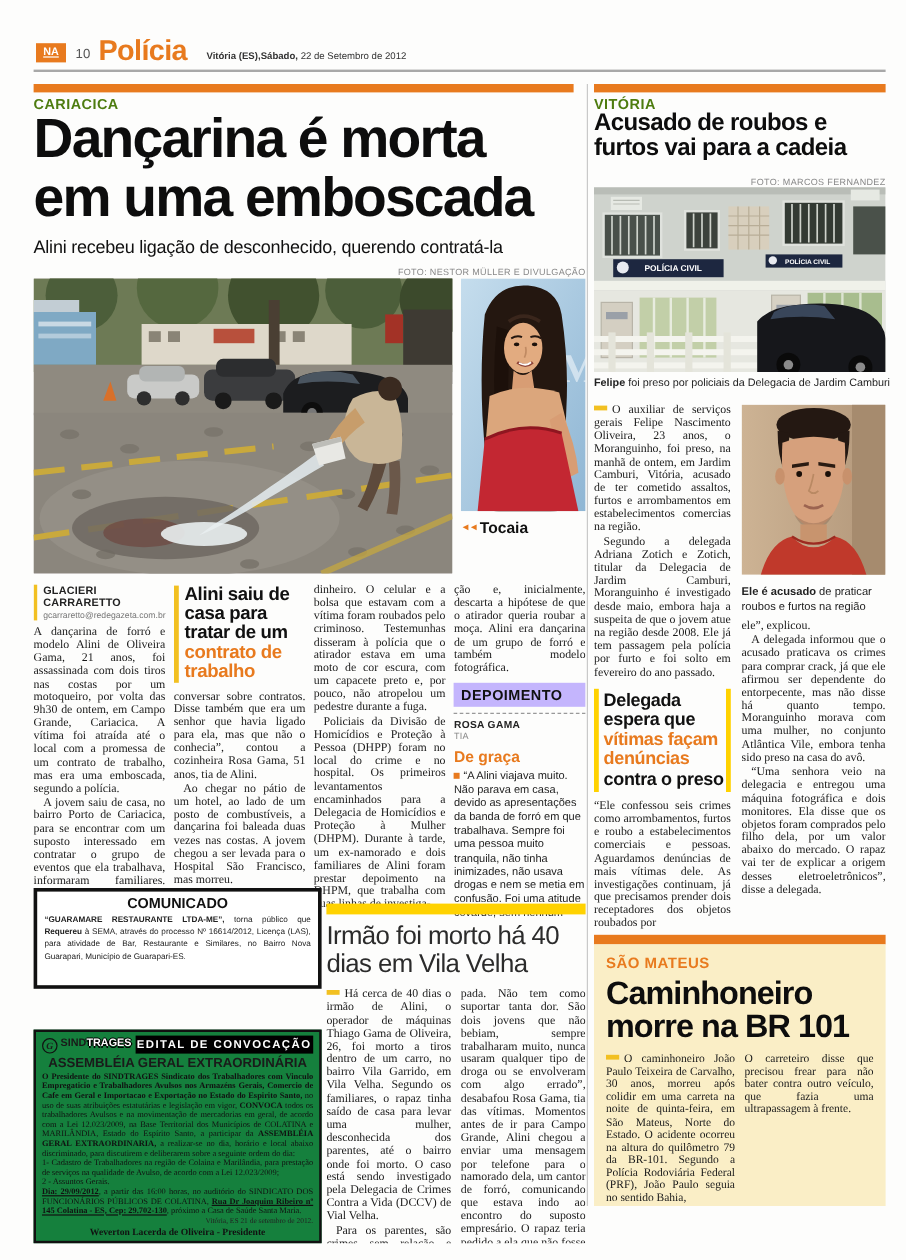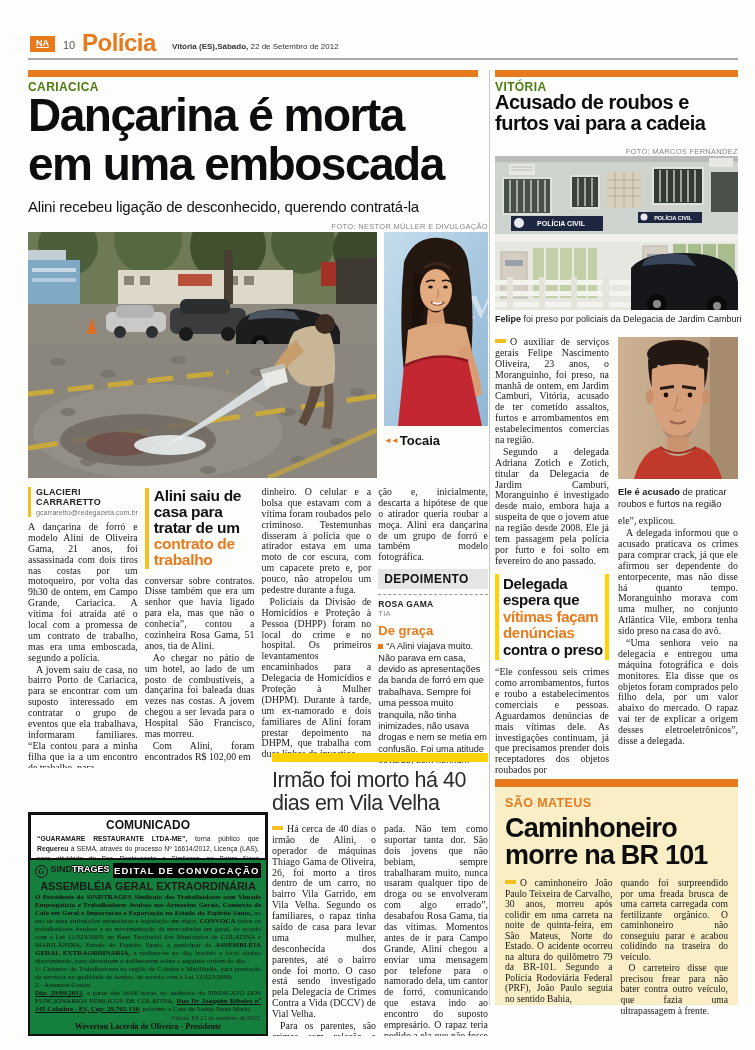--- a/index.html
+++ b/index.html
@@ -43,31 +43,31 @@
   .byline{border-left:3px solid #f2c021;padding-left:5px;margin-bottom:5px;}
   .byline .bname{font:bold 9px "Liberation Sans",sans-serif;color:#222;letter-spacing:.2px;}
   .byline .bmail{font:7.2px "Liberation Sans",sans-serif;color:#777;margin-top:1px;}
   .subhead{border-left:4px solid #f2c021;padding-left:5px;margin:1px 0 7px 0;
            font:bold 15.5px/1.04 "Liberation Sans",sans-serif;letter-spacing:-.3px;}
   .subhead .sh-black{color:#111;}
   .subhead .sh-orange{color:#e87a1e;}
 
   
   .dep-box{margin-top:6px;border-bottom:1px dashed #999;padding-bottom:5px;}
-  .dep-header{background:#e5e5e5;color:#111;font:bold 12px "Liberation Sans",sans-serif;
+  .dep-header{background:#c4b5fd;color:#111;font:bold 12px "Liberation Sans",sans-serif;
               padding:3px 6px;letter-spacing:.4px;}
   .dep-div{border-top:1px dashed #999;margin:5px 0 4px 0;}
   .dep-name{font:bold 8.5px "Liberation Sans",sans-serif;color:#222;letter-spacing:.3px;}
   .dep-role{font:7.5px "Liberation Sans",sans-serif;color:#888;letter-spacing:.3px;}
   .dep-title{font:bold 13px "Liberation Sans",sans-serif;color:#e87a1e;margin:5px 0 3px 0;}
   .dep-quote{font:9.2px/1.24 "Liberation Sans",sans-serif;color:#222;text-align:left;}
   .sq-marker{display:inline-block;width:5px;height:5px;background:#e87a1e;margin-right:3px;}
 
   
-  #comunicado{left:28px;top:812px;width:240px;height:84px;border:3px solid #111;box-sizing:border-box;
+  #comunicado{left:28px;top:740px;width:240px;height:84px;border:3px solid #111;box-sizing:border-box;
               padding:3px 6px;background:#fff;}
   #comunicado .c-title{text-align:center;font:bold 12px "Liberation Sans",sans-serif;color:#111;}
   #comunicado .c-text{font:6.8px/1.5 "Liberation Sans",sans-serif;color:#222;text-align:justify;margin-top:2px;}
 
   
   #edital{left:28px;top:858px;width:240px;height:178px;border:2px solid #111;box-sizing:border-box;
           padding:3px 5px;background:#15803d;}
   .ed-head{display:flex;align-items:center;gap:3px;}
   .ed-logo{font:bold 9px "Liberation Sans",sans-serif;white-space:nowrap;}
   .ed-logo .circ{display:inline-block;width:11px;height:11px;border:1.5px solid #111;border-radius:50%;
@@ -458,19 +458,18 @@
     <div id="sm-kicker">SÃO MATEUS</div>
     <div id="sm-headline">
       <div>Caminhoneiro</div>
       <div>morre na BR 101</div>
     </div>
     <div id="sm-cols">
       <div class="bodycol">
         <p><span class="dash-marker"></span><span>O caminhoneiro João Paulo Teixeira de Carvalho, 30 anos, morreu após colidir em uma carreta na noite de quinta-feira, em São Mateus, Norte do Estado. O acidente ocorreu na altura do quilômetro 79 da BR-101. Segundo a Polícia Rodoviária Federal (PRF), João Paulo seguia no sentido Bahia,</span></p>
       </div>
       <div class="bodycol">
-        <p>quando foi surpreendido por uma freada brusca de uma carreta carregada com fertilizante orgânico. O caminhoneiro não conseguiu parar e acabou colidindo na traseira do veículo.</p>
         <p>O carreteiro disse que precisou frear para não bater contra outro veículo, que fazia uma ultrapassagem à frente.</p>
       </div>
     </div>
   </div>
 
 </div>
 
 </body></html>

